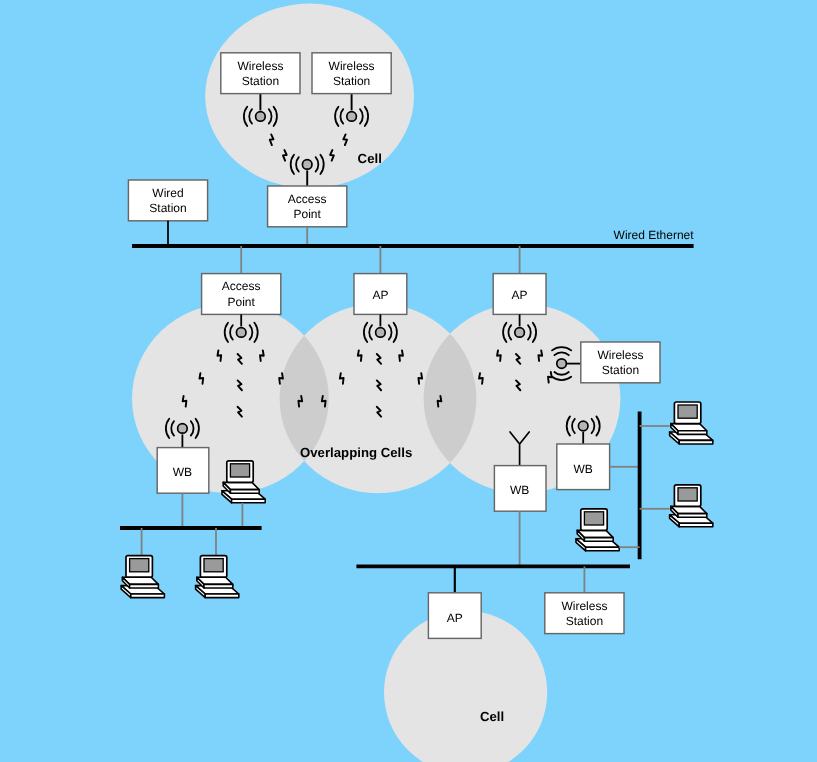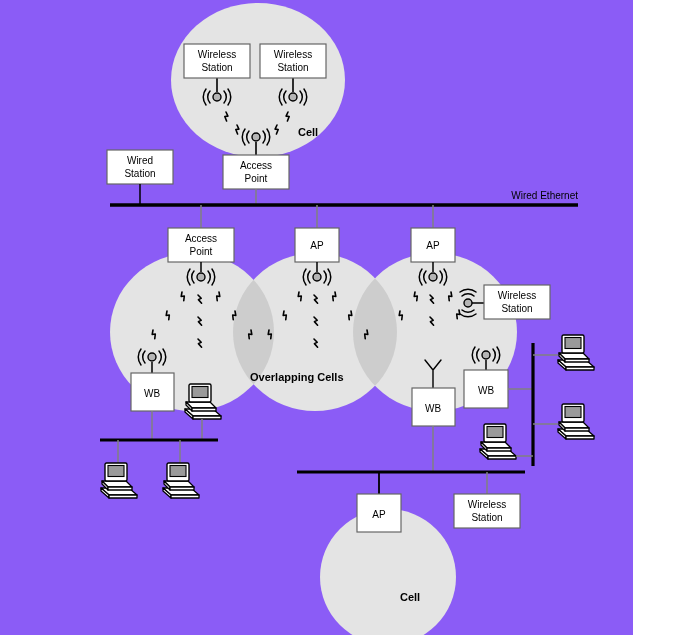--- a/index.html
+++ b/index.html
@@ -3,23 +3,23 @@
 <meta charset="utf-8">
 <title>Wireless LAN Topology Diagram</title>
 <style>
   html,body{margin:0;padding:0;background:#ffffff;}
   body{
     font-family:"Liberation Sans","DejaVu Sans",sans-serif;
     -webkit-font-smoothing:antialiased;
   }
   #stage{
     position:relative;
-    width:633px;
+    width:681px;
     height:635px;
-    background:#8b5cf6;
+    background:#7dd3fc;
     overflow:hidden;
   }
   #svgroot{position:absolute;left:0;top:0;width:681px;height:635px;}
   .cellLabel{
     font-size:11px;
     font-weight:bold;
     fill:#000;
     font-family:"Liberation Sans","DejaVu Sans",sans-serif;
   }
   .busLabel{

